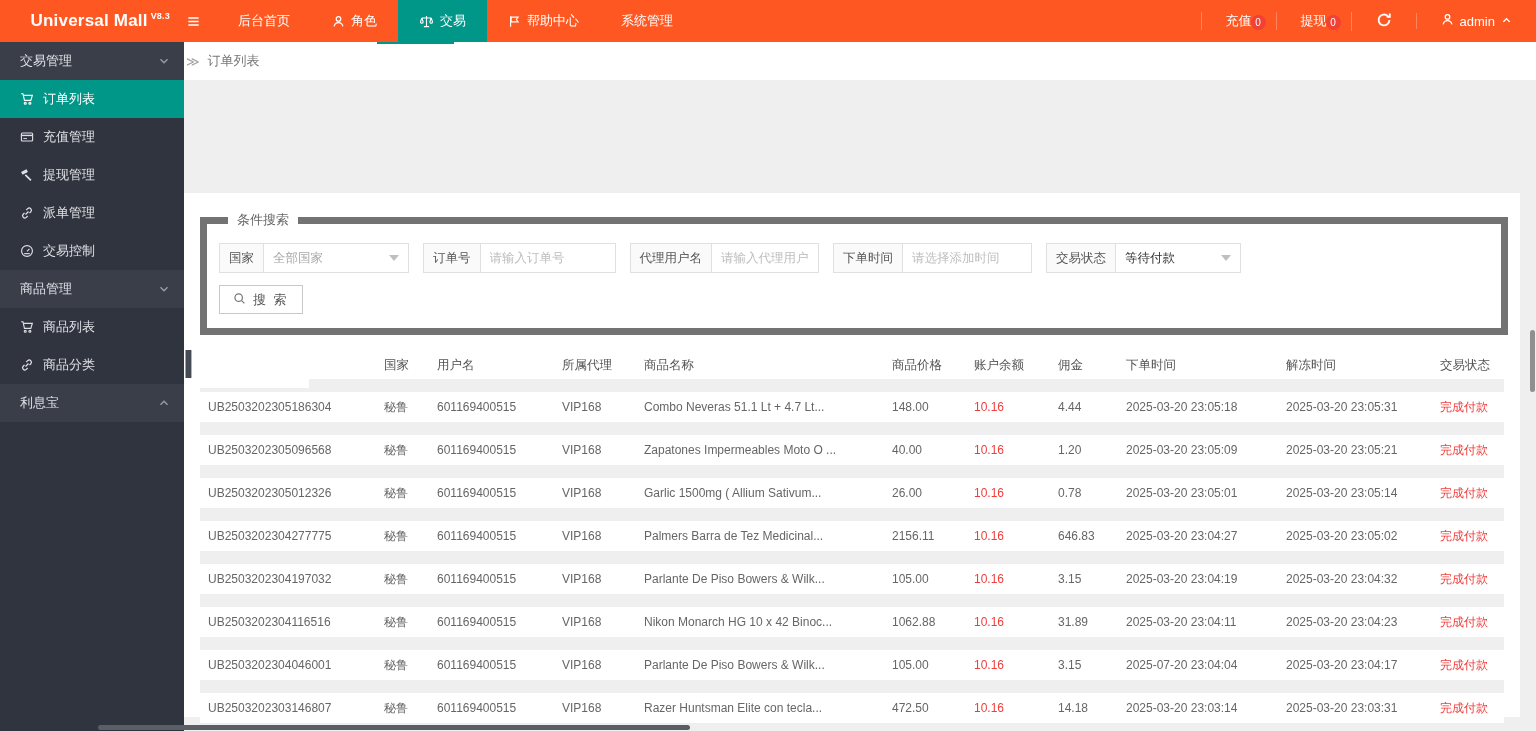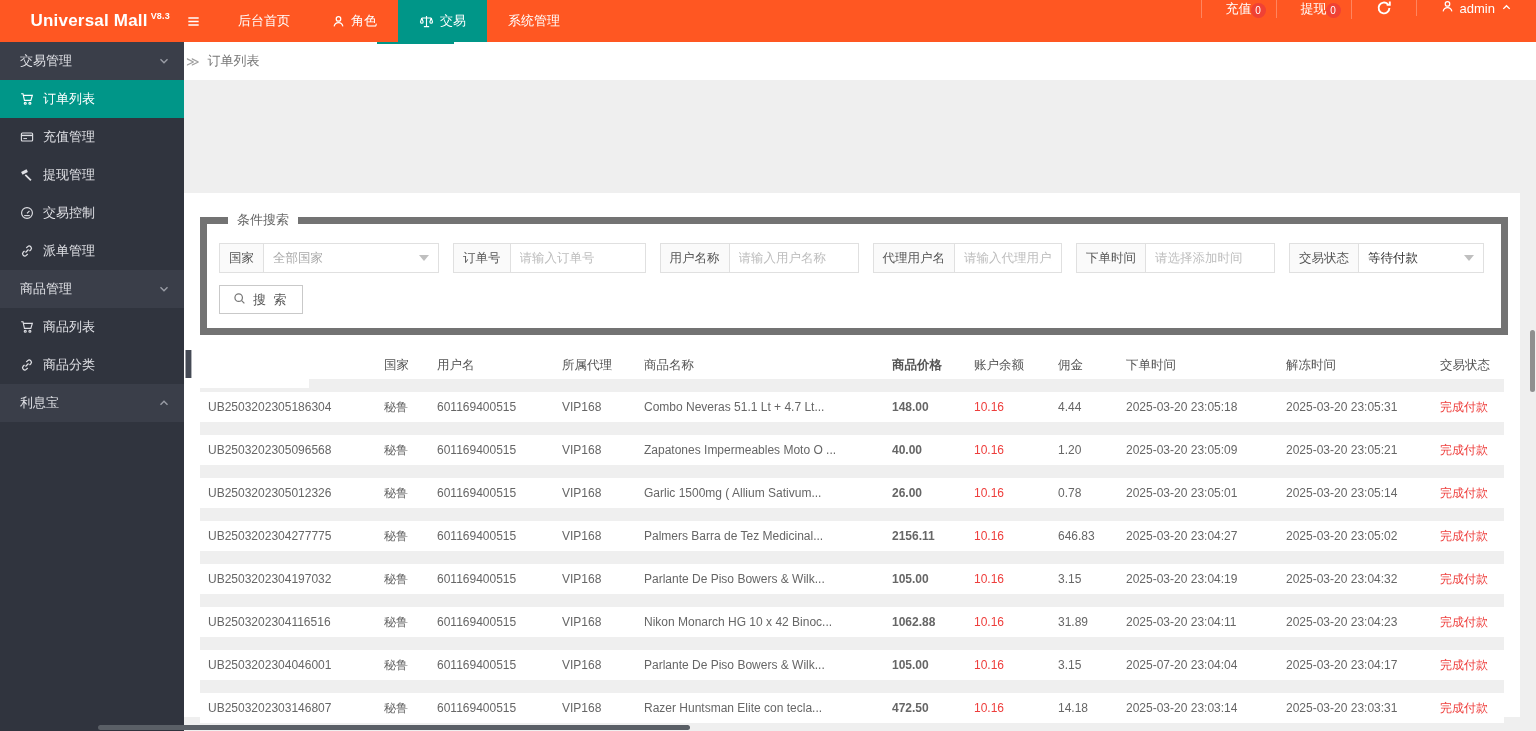--- a/index.html
+++ b/index.html
@@ -12,21 +12,21 @@
   .brand { width:170px; display:flex; align-items:center; 
     font-size:17px; font-weight:bold; letter-spacing:.2px;justify-content:flex-end; }
   .brand sup { font-size:9px; font-weight:bold; margin-left:3px; transform:translateY(-5px); }
   .nav { display:flex; align-items:stretch; }
   .nav-item { display:flex; align-items:center; gap:6px; padding:0 21px; font-size:13px;
     cursor:pointer; white-space:nowrap; }
   .nav-item.burger { padding:0 16px; }
   .nav-item.active { background:#009688; }
   .nav-item svg { display:block; }
   .top-spacer { flex:1; }
-  .top-right { display:flex; align-items:flex-start; }
+  .top-right { display:flex; align-items:center; }
   .top-item { position:relative; display:flex; align-items:center; gap:6px; padding:0 24px;
     font-size:13px; border-left:1px solid rgba(255,255,255,.28); cursor:pointer; }
   .badge { position:absolute; top:3px; right:10px; min-width:15px; height:15px; line-height:15px;
     background:#f04134; color:#fff; font-size:10px; text-align:center; border-radius:8px; padding:0 3px; }
 
   
   .sidebar { position:fixed; top:42px; left:0; bottom:0; width:184px; background:#30343e; z-index:60; }
   .side-row { height:38px; display:flex; align-items:center; padding:0 14px 0 20px;
     color:#dfe0e5; font-size:13px; cursor:pointer; white-space:nowrap; }
   .side-row.group { background:#3a3e49; justify-content:space-between; }
@@ -54,37 +54,37 @@
   .fctrl { display:flex; align-items:center; border:1px solid #e0e0e0; margin-left:-1px;
     background:#fff; padding:0 9px; font-size:12.5px; position:relative; }
   .fctrl input { border:none; outline:none; width:100%; font-size:12.5px; color:#333;
     font-family:inherit; background:transparent; }
   .fctrl input::placeholder { color:#bdbdbd; }
   .fvalue { color:#333; }
   .fvalue.ph { color:#a9a9a9; }
   .fselect { justify-content:space-between; cursor:pointer; }
   .tri { width:0; height:0; border-left:5px solid transparent; border-right:5px solid transparent;
     border-top:6px solid #bfbfbf; margin-left:10px; }
-  .w-country { width:176px; } .w-order { width:136px; } .w-user { width:130px; }
+  .w-country { width:146px; } .w-order { width:136px; } .w-user { width:130px; }
   .w-agent { width:108px; } .w-time { width:130px; } .w-status { width:126px; }
 
   .btn-row { margin-top:12px; }
   .search-btn { display:inline-flex; align-items:center; gap:7px; height:29px; padding:0 13px;
     background:#fff; border:1px solid #c9c9c9; border-radius:0; color:#555; font-size:13px;
     letter-spacing:2px; cursor:pointer; }
   .search-btn svg { color:#777; }
 
   
   .table { margin:16px 16px 0 16px; position:relative; }
   .thead { display:flex; height:28px; align-items:center; color:#555; font-size:12.5px; }
   .trow { display:flex; height:30px; align-items:center; background:#fff; color:#666; font-size:12px; }
   .row-sep { height:13px; background:#efefef; }
   .tcell { flex:0 0 auto; overflow:hidden; white-space:nowrap; }
   .c0{width:184px; padding-left:8px;} .c1{width:53px;} .c2{width:125px;} .c3{width:82px;}
-  .c4{width:243px;} .c5{width:87px; padding-left:5px;font-weight:bold;} .c6{width:84px;} .c7{width:68px;}
+  .c4{width:243px;} .c5{width:87px; padding-left:5px;} .c6{width:84px;} .c7{width:68px;}
   .c8{width:160px;} .c9{width:154px;} .c10{width:62px;}
   .red { color:#ee3e3c; }
 
   
   .header-cover { position:fixed; left:181px; top:357px; width:128px; height:31px; background:#fff; z-index:40; }
   .watermark { position:fixed; left:126px; top:341px; font-size:41px; font-weight:bold;
     z-index:50; letter-spacing:1px; pointer-events:none; }
   .watermark .lt { color:#c9cbd2; } .watermark .dk { color:#454a55; }
 
   
@@ -126,20 +126,29 @@
       <span class="icon">
         <svg width="15" height="15" viewBox="0 0 16 16" fill="none" stroke="#fff" stroke-width="1.2">
             <path d="M8 2.2v11.2M5.2 13.4h5.6M3 4.3h10"></path>
             <path d="M3 4.3L1.5 8.6m1.5-4.3l1.5 4.3M1.5 8.6a1.55 1.55 0 0 0 3 0"></path>
             <path d="M13 4.3l-1.5 4.3m1.5-4.3l1.5 4.3m-3 0a1.55 1.55 0 0 0 3 0"></path>
           </svg>
       </span>
       <span>交易</span>
     </div>
     <div class="nav-item">
+      <span class="icon">
+        <svg width="13" height="13" viewBox="0 0 16 16" fill="none" stroke="#fff" stroke-width="1.4">
+            <path d="M3.2 1.5v13"></path>
+            <path d="M3.8 2.6h8.6l-2.1 2.9 2.1 2.9H3.8z"></path>
+          </svg>
+      </span>
+      <span>帮助中心</span>
+    </div>
+    <div class="nav-item">
       <span>系统管理</span>
     </div>
   </div>
 
   <div class="top-spacer"></div>
 
   <div class="top-right">
     <div class="top-item">
       <span>充值</span>
       <span class="badge">0</span>
@@ -206,37 +215,37 @@
       <span style="display: flex;">
         <svg width="14" height="14" viewBox="0 0 16 16" fill="currentColor">
           <rect x="1.6" y="2.8" width="7" height="3.6" rx="0.6" transform="rotate(-28 5 4.5)"></rect>
           <path d="M6.8 7.2l6.4 6.1-1.4 1.5-6.4-6.1z"></path>
         </svg>
       </span>
       <span>提现管理</span>
     </div>
     <div class="side-row item">
       <span style="display: flex;">
+        <svg width="14" height="14" viewBox="0 0 16 16" fill="none" stroke="currentColor" stroke-width="1.4">
+          <path d="M6.3 9.7l3.4-3.4"></path>
+          <path d="M7.2 4.6l1.6-1.6a2.55 2.55 0 0 1 3.6 3.6l-1.6 1.6"></path>
+          <path d="M8.8 11.4l-1.6 1.6a2.55 2.55 0 0 1-3.6-3.6l1.6-1.6"></path>
+        </svg>
+      </span>
+      <span>派单管理</span>
+    </div>
+    <div class="side-row item">
+      <span style="display: flex;">
         <svg width="14" height="14" viewBox="0 0 16 16" fill="none" stroke="currentColor" stroke-width="1.3">
           <circle cx="8" cy="8" r="6.2"></circle>
           <path d="M8 8.4l2.8-2.8"></path>
           <path d="M4.8 11h6.4"></path>
         </svg>
       </span>
       <span>交易控制</span>
-    </div>
-    <div class="side-row item">
-      <span style="display: flex;">
-        <svg width="14" height="14" viewBox="0 0 16 16" fill="none" stroke="currentColor" stroke-width="1.4">
-          <path d="M6.3 9.7l3.4-3.4"></path>
-          <path d="M7.2 4.6l1.6-1.6a2.55 2.55 0 0 1 3.6 3.6l-1.6 1.6"></path>
-          <path d="M8.8 11.4l-1.6 1.6a2.55 2.55 0 0 1-3.6-3.6l1.6-1.6"></path>
-        </svg>
-      </span>
-      <span>派单管理</span>
     </div>
     <div class="side-row group">
       <span>商品管理</span>
       <span class="chev">
         <svg width="12" height="12" viewBox="0 0 12 12" fill="none" stroke="currentColor" stroke-width="1.4">
           <path d="M2.5 4.3L6 7.8l3.5-3.5"></path>
         </svg>
       </span>
     </div>
     <div class="side-row item">
@@ -286,26 +295,20 @@
           <span class="flabel">国家</span>
           <div class="fctrl fselect w-country">
             <span class="fvalue ph">全部国家</span>
             <span class="tri"></span>
           </div>
         </div>
         <div class="field">
           <span class="flabel">订单号</span>
           <div class="fctrl w-order">
             <input placeholder="请输入订单号" style="">
-          </div>
-        </div>
-        <div class="field">
-          <span class="flabel">用户名称</span>
-          <div class="fctrl w-user">
-            <input placeholder="请输入用户名称" style="">
           </div>
         </div>
         <div class="field">
           <span class="flabel">代理用户名</span>
           <div class="fctrl w-agent">
             <input placeholder="请输入代理用户名" style="">
           </div>
         </div>
         <div class="field">
           <span class="flabel">下单时间</span>

